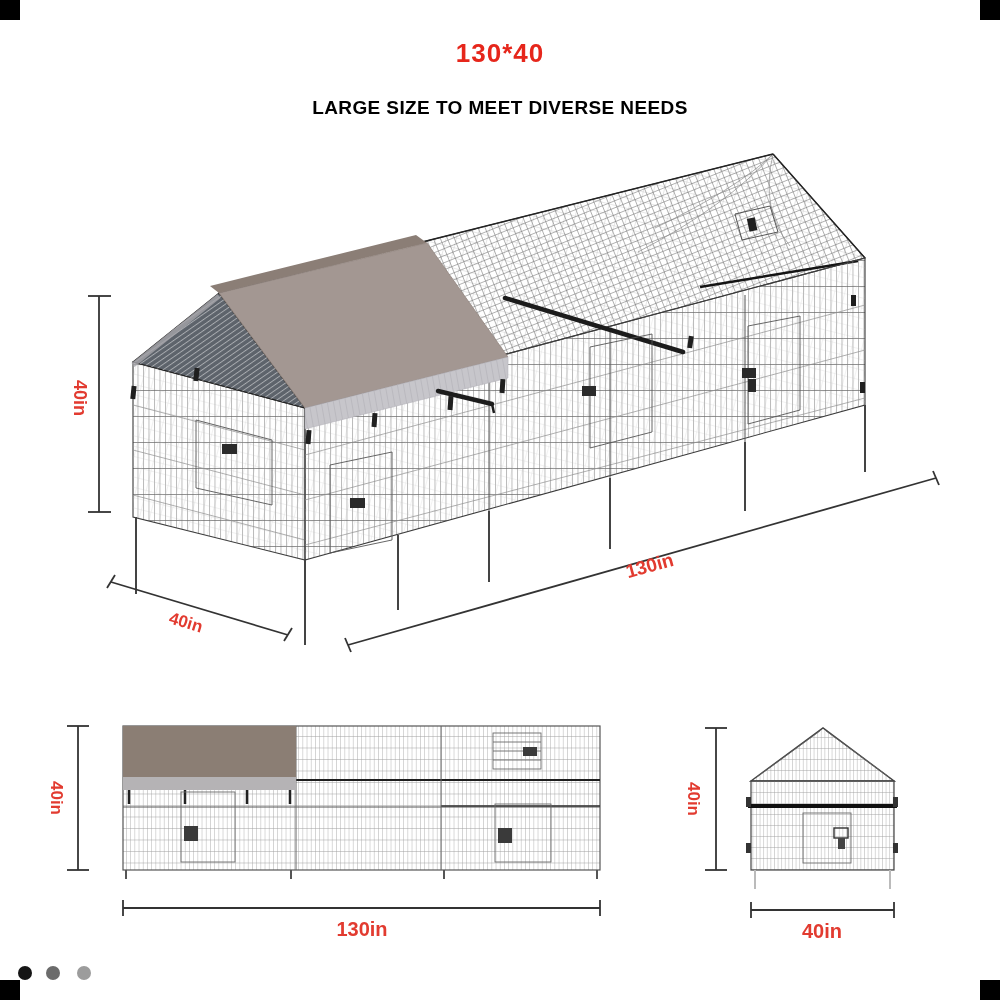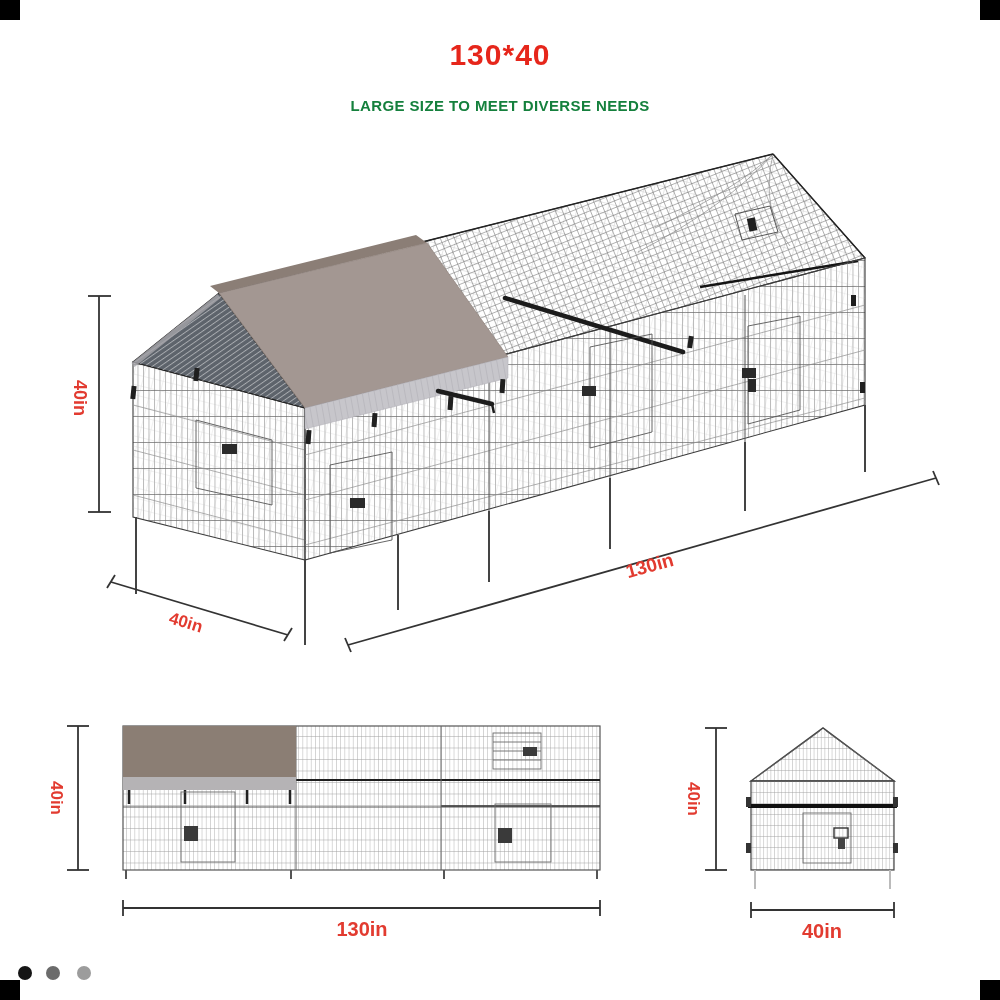--- a/index.html
+++ b/index.html
@@ -13,23 +13,23 @@
   }
   html,body{margin:0;padding:0;background:#fff;}
   .canvas{position:relative;width:1000px;height:1000px;background:#fff;overflow:hidden;
           font-family:"Liberation Sans",sans-serif;}
   .corner{position:absolute;width:20px;height:20px;background:#000;}
   .corner.tl{left:0;top:0;}
   .corner.tr{right:0;top:0;}
   .corner.bl{left:0;bottom:0;}
   .corner.br{right:0;bottom:0;}
   .title{position:absolute;left:0;top:38px;width:100%;text-align:center;
-         font-size:30px;font-weight:700;color:var(--accent-red);letter-spacing:1px;}
+         font-size:26px;font-weight:700;color:var(--accent-red);letter-spacing:1px;}
   .subtitle{position:absolute;left:0;top:97px;width:100%;text-align:center;
-            font-size:15px;font-weight:700;color:#15803d;letter-spacing:.4px;}
+            font-size:19px;font-weight:700;color:#000000;letter-spacing:.4px;}
   svg text{font-family:"Liberation Sans",sans-serif;font-weight:700;}
   .dim-label{fill:var(--dimension-red);}
 </style>
 </head>
 <body>
 
 <div class="canvas">
 
   <div class="corner tl"></div>
   <div class="corner tr"></div>

